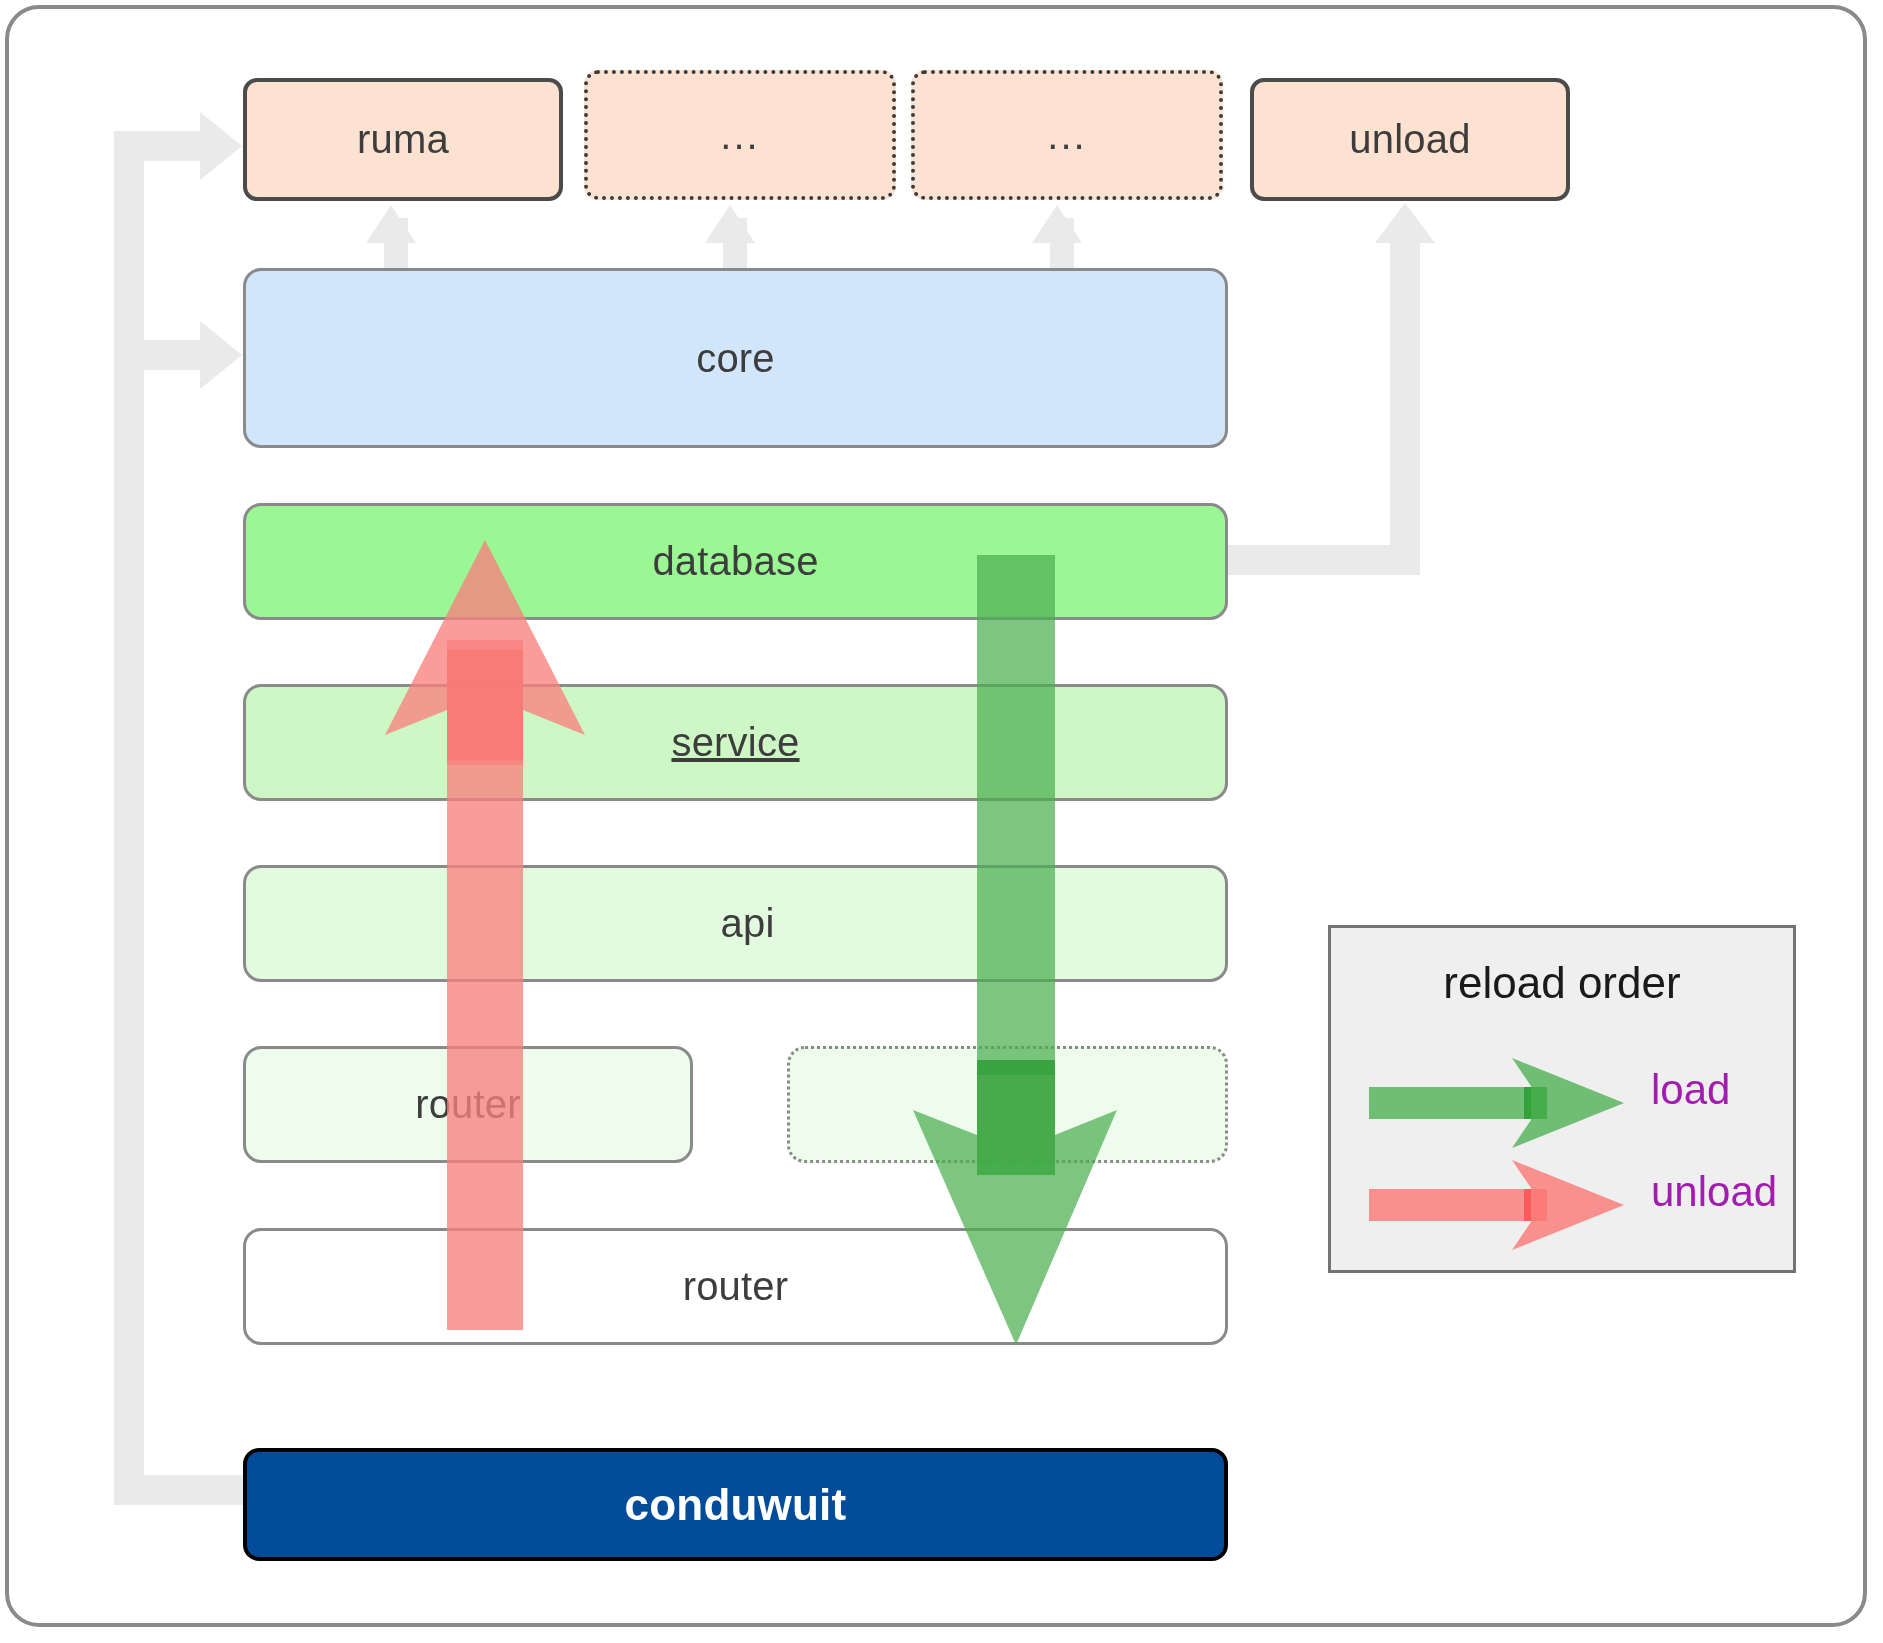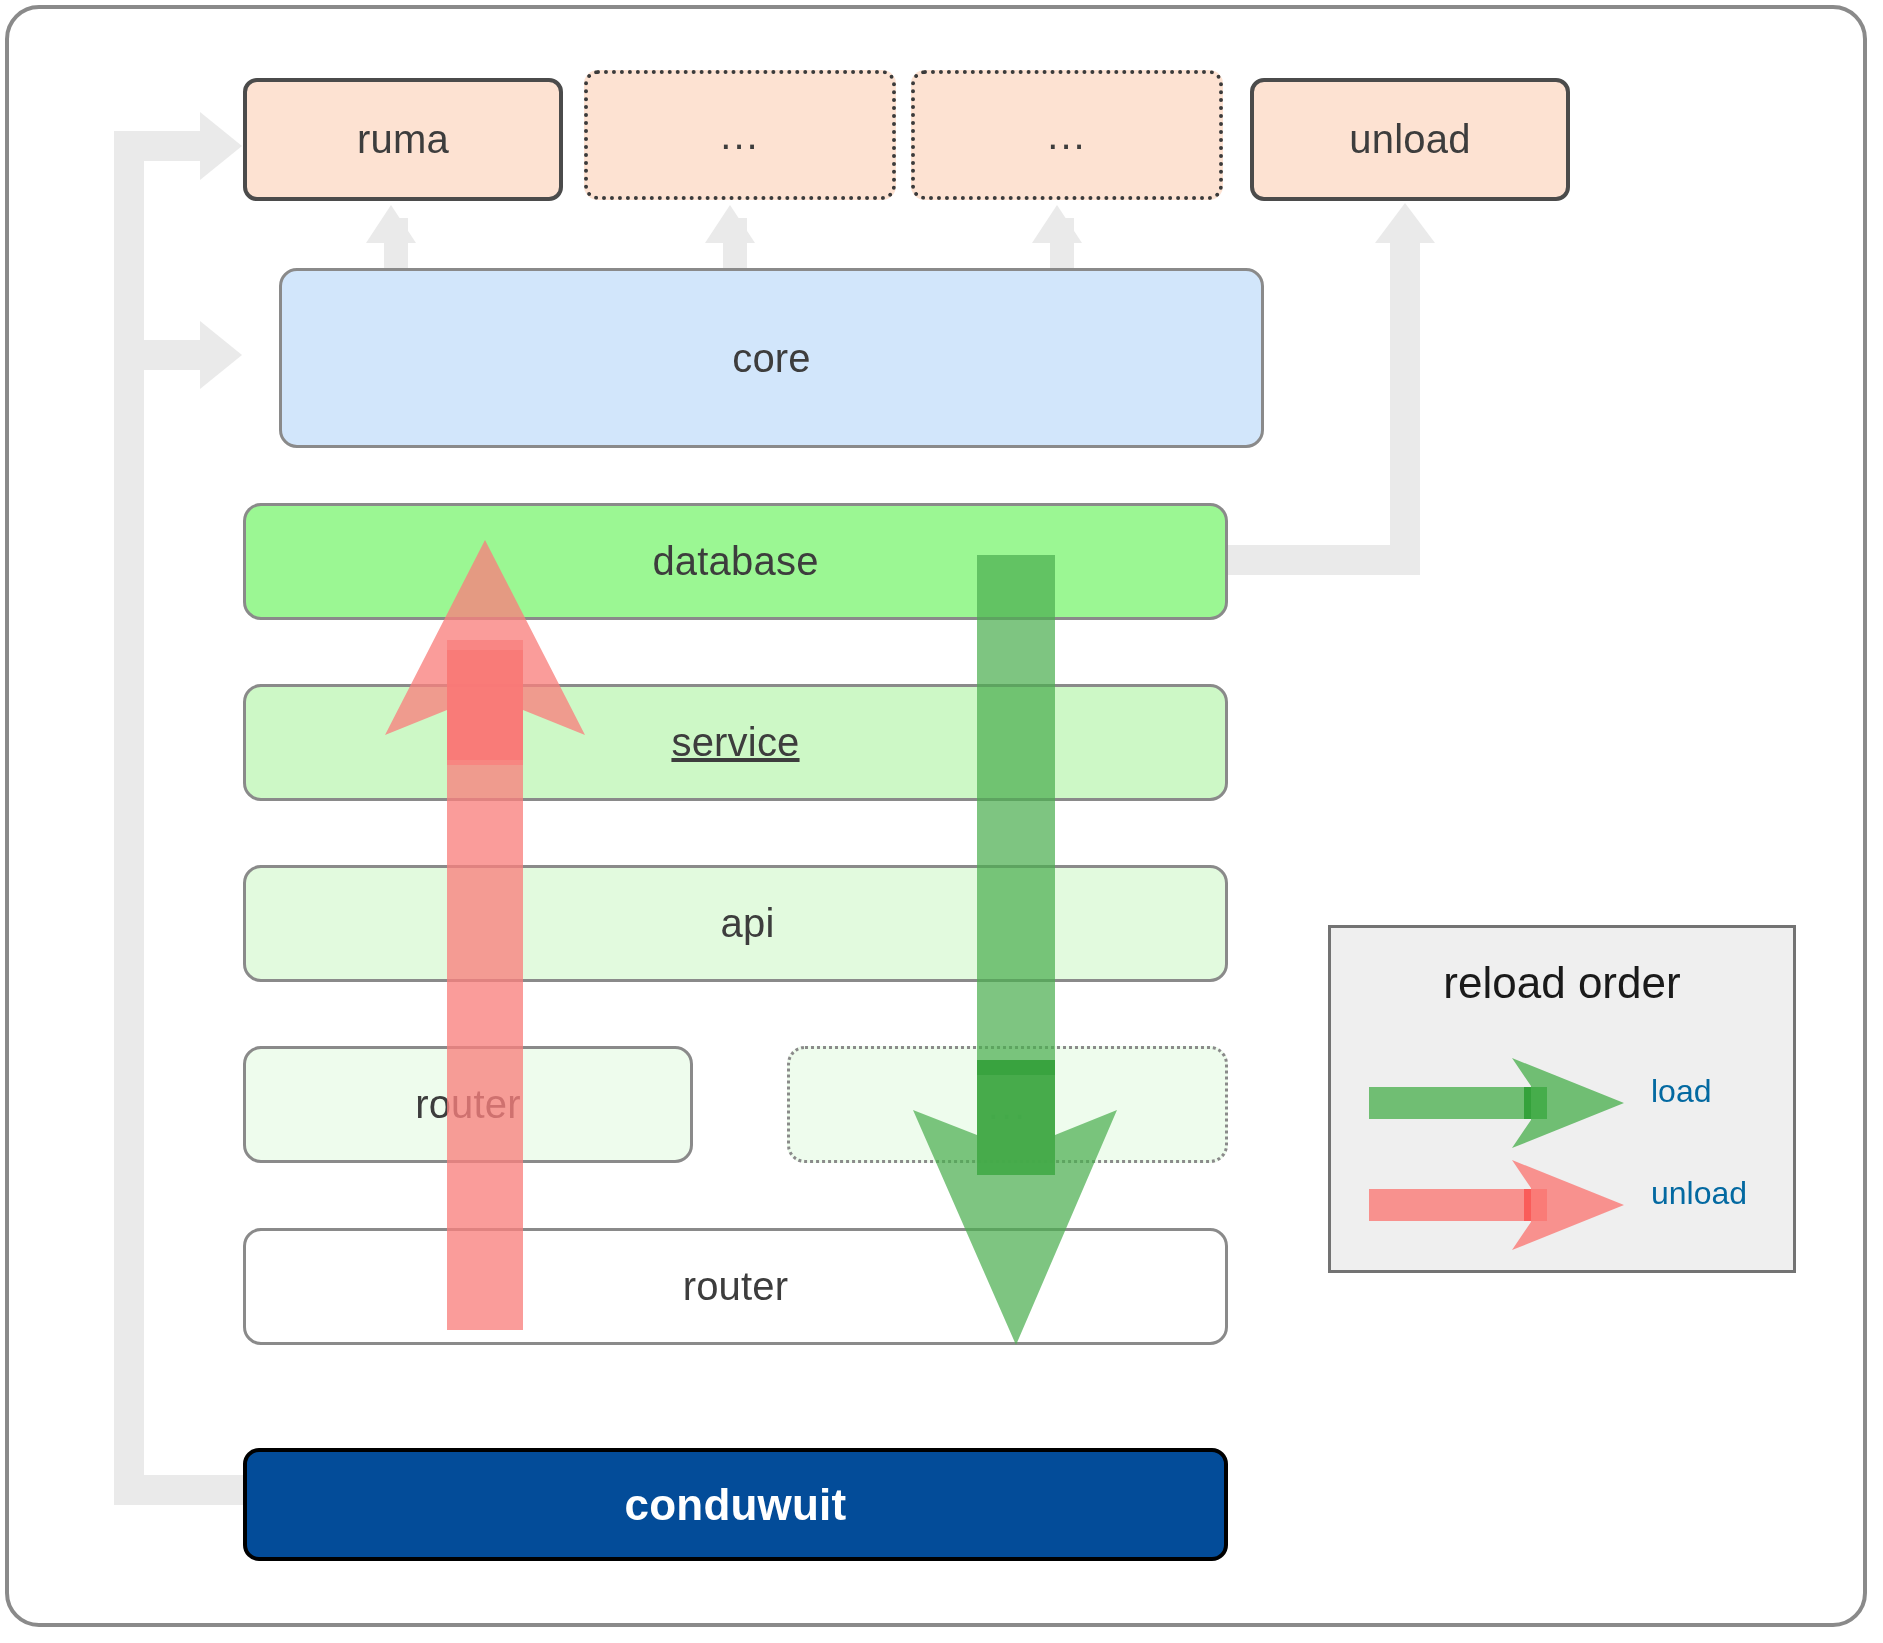--- a/index.html
+++ b/index.html
@@ -156,23 +156,23 @@
     width: 100%;
     text-align: center;
     font-size: 44px;
     color: #1a1a1a;
   }
   .legend-row { position: absolute; left: 38px; }
   .legend-row .arrow-wrap { position: absolute; left: 0; top: 0; }
   .legend-label {
     position: absolute;
     left: 282px;
-    top: 15px;
-    font-size: 32px;
-    color: #0369a1;
+    top: 8px;
+    font-size: 42px;
+    color: #a21caf;
     white-space: nowrap;
   }
 </style>
 </head>
 <body>
 
 <div id="canvas">
   <div class="outer-frame"></div>
 
   <div class="grey" style="left:114px; top:131px; width:30px; height:1374px;"></div>
@@ -207,21 +207,21 @@
   </div>
 
   <div class="node dep-dotted" style="left:911px; top:70px; width:312px; height:130px;">
     <span class="lbl dots-glyph">...</span>
   </div>
 
   <div class="node dep-solid" style="left:1250px; top:78px; width:320px; height:123px;">
     <span class="lbl">unload</span>
   </div>
 
-  <div class="node core-box" style="left:243px; top:268px; width:985px; height:180px;margin-left:36px;">
+  <div class="node core-box" style="left:243px; top:268px; width:985px; height:180px;">
     <span class="lbl">core</span>
   </div>
 
   <div class="node db-box" style="left:243px; top:503px; width:985px; height:117px;">
     <span class="lbl">database</span>
   </div>
 
   <div class="node svc-box" style="left:243px; top:684px; width:985px; height:117px;text-decoration:underline;">
     <span class="lbl">service</span>
   </div>

